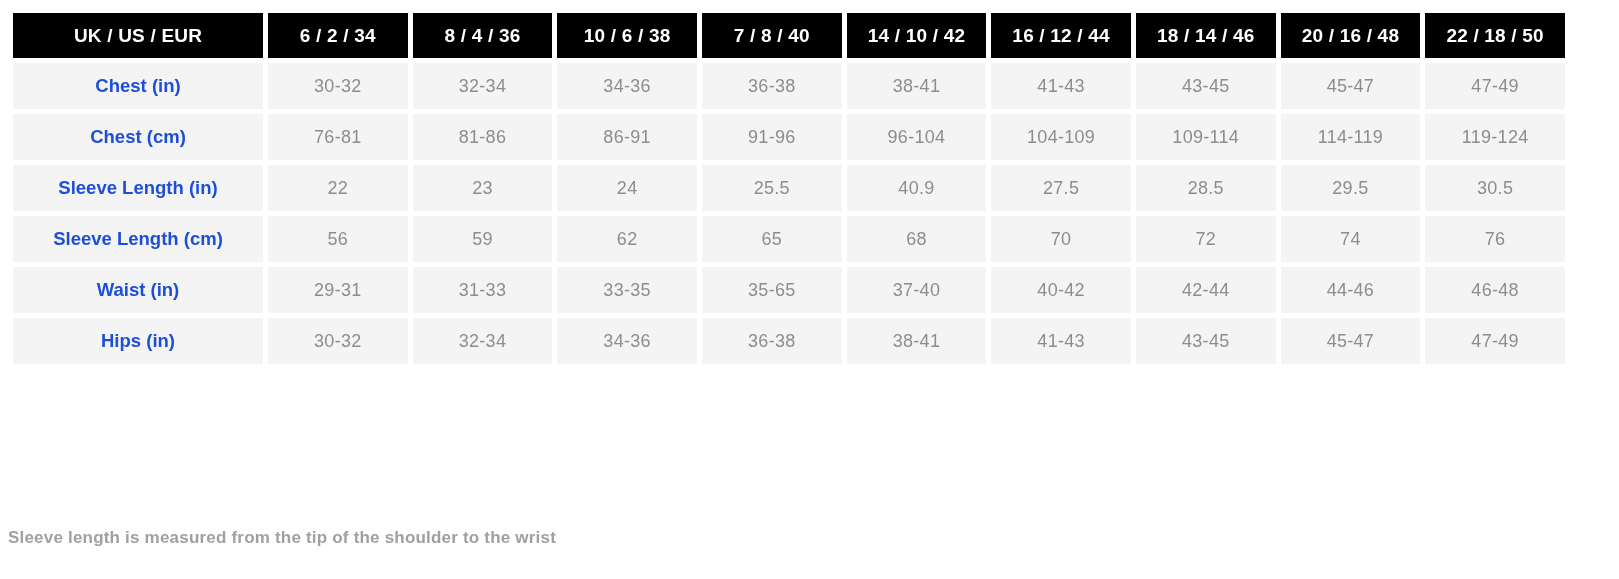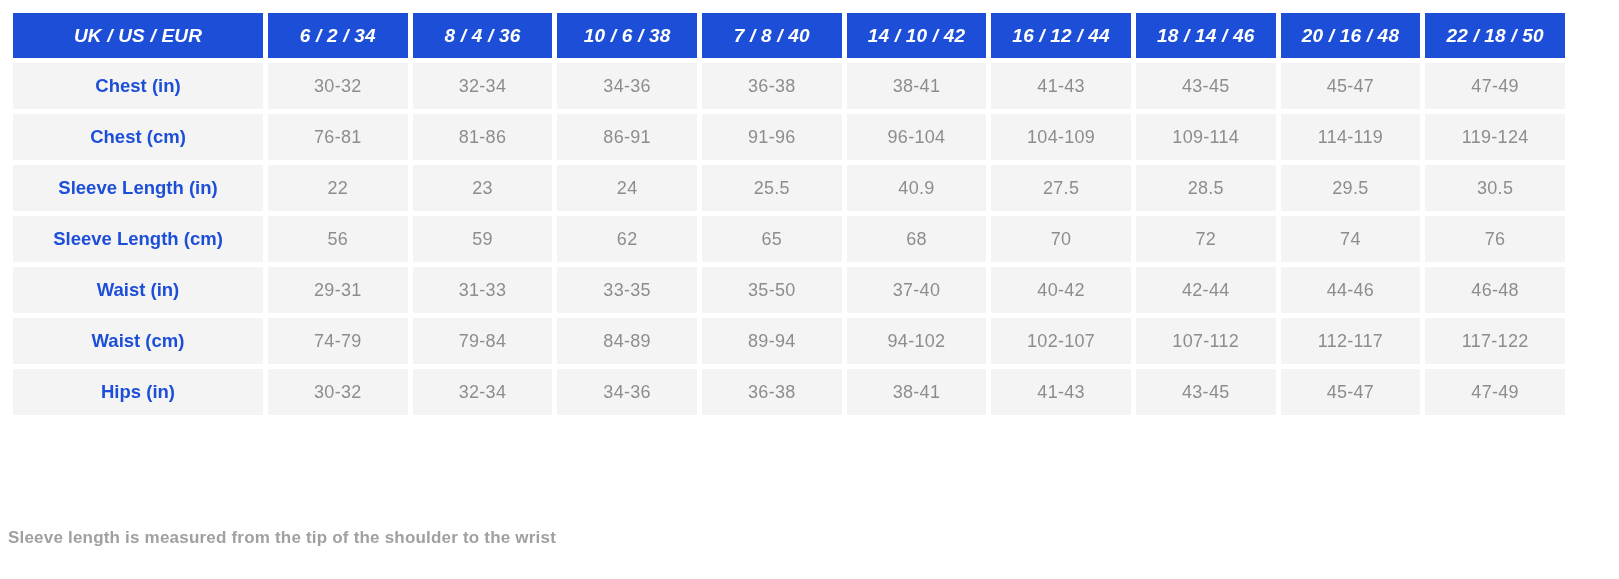--- a/index.html
+++ b/index.html
@@ -28,30 +28,29 @@
     table-layout: fixed;
     margin: 0;
   }
   table.size-chart th,
   table.size-chart td {
     padding: 0;
     margin: 0;
   }
   
   thead th {
-    background: #1d4ed8;
+    background: #000000;
     color: #ffffff;
     font-weight: bold;
     font-size: 19px;
     height: 45px;
     text-align: center;
     vertical-align: middle;
     letter-spacing: 0.2px;
     white-space: nowrap;
-    font-style: italic;
   }
   thead th.corner-head {
     width: 250px;
   }
   
   tbody tr td {
     background: #f4f4f4;
     height: 46px;
     text-align: center;
     vertical-align: middle;
@@ -148,38 +147,26 @@
           <td class="value-cell">70</td>
           <td class="value-cell">72</td>
           <td class="value-cell">74</td>
           <td class="value-cell">76</td>
         </tr>
         <tr>
           <td class="row-label">Waist (in)</td>
           <td class="value-cell">29-31</td>
           <td class="value-cell">31-33</td>
           <td class="value-cell">33-35</td>
-          <td class="value-cell">35-50</td>
+          <td class="value-cell">35-65</td>
           <td class="value-cell">37-40</td>
           <td class="value-cell">40-42</td>
           <td class="value-cell">42-44</td>
           <td class="value-cell">44-46</td>
           <td class="value-cell">46-48</td>
-        </tr>
-        <tr>
-          <td class="row-label">Waist (cm)</td>
-          <td class="value-cell">74-79</td>
-          <td class="value-cell">79-84</td>
-          <td class="value-cell">84-89</td>
-          <td class="value-cell">89-94</td>
-          <td class="value-cell">94-102</td>
-          <td class="value-cell">102-107</td>
-          <td class="value-cell">107-112</td>
-          <td class="value-cell">112-117</td>
-          <td class="value-cell">117-122</td>
         </tr>
         <tr>
           <td class="row-label">Hips (in)</td>
           <td class="value-cell">30-32</td>
           <td class="value-cell">32-34</td>
           <td class="value-cell">34-36</td>
           <td class="value-cell">36-38</td>
           <td class="value-cell">38-41</td>
           <td class="value-cell">41-43</td>
           <td class="value-cell">43-45</td>

